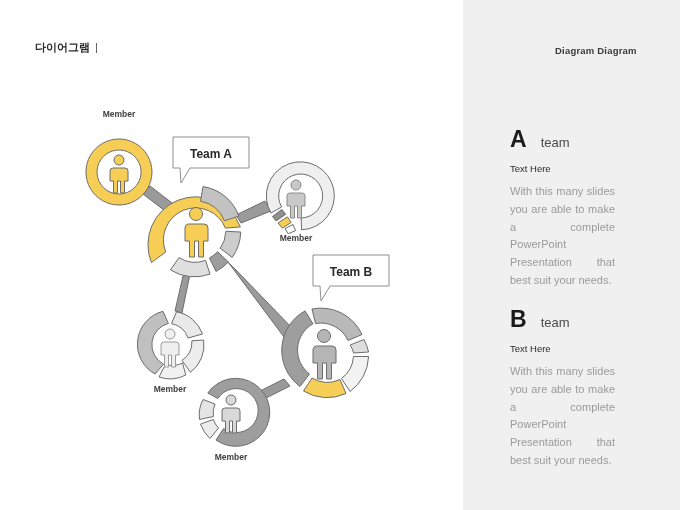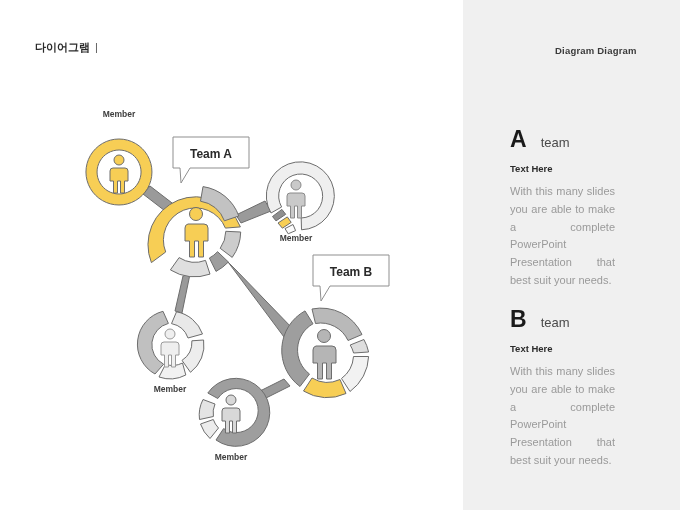--- a/index.html
+++ b/index.html
@@ -21,21 +21,21 @@
     position:absolute;left:92px;top:45px;
     font-size:9.5px;font-weight:bold;color:#3a3a3a;
     letter-spacing:.2px;white-space:nowrap;
   }
   .team-block{position:absolute;left:47px;width:160px;}
   .team-block.a{top:128px;}
   .team-block.b{top:308px;}
   .team-head{display:flex;align-items:baseline;gap:6px;margin:0 0 12px 0;}
   .team-letter{font-size:23px;font-weight:bold;color:#1a1a1a;line-height:1;}
   .team-word{font-size:13px;color:#4a4a4a;padding-left:8px;}
-  .team-sub{font-size:9.5px;font-weight:bold;color:#2b2b2b;margin:0 0 9px 0;}
+  .team-sub{font-size:9.5px;font-weight:normal;color:#2b2b2b;margin:0 0 9px 0;}
   .team-body{
     font-size:11px;color:#9a9a9a;line-height:1.62;
     text-align:justify;width:105px;margin:0;
   }
 
   
   .header{position:absolute;left:35px;top:40px;display:flex;align-items:baseline;gap:5px;}
   .h-small{font-size:11px;font-weight:bold;color:#2a2a2a;}
   .h-bar{font-size:11px;color:#555;}
   .h-big{font-size:17px;font-weight:bold;color:#111;letter-spacing:.5px;}

